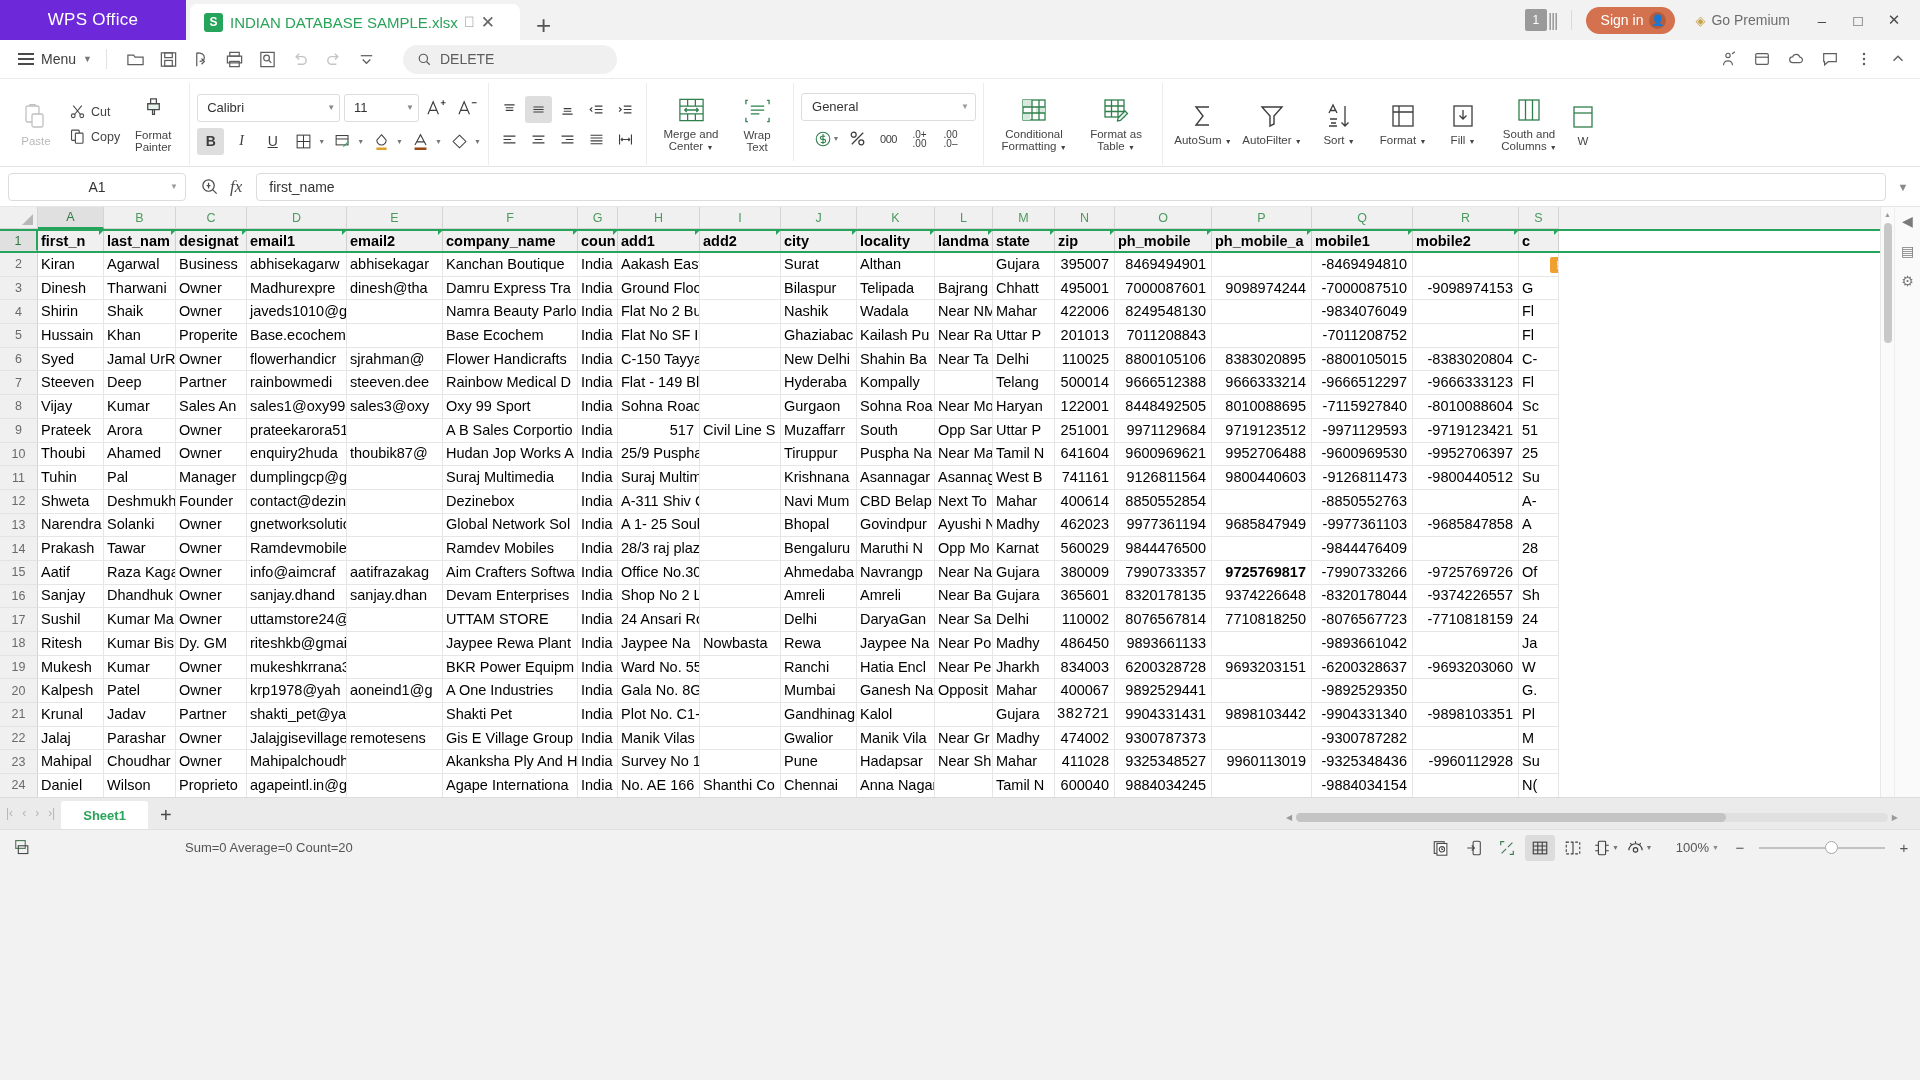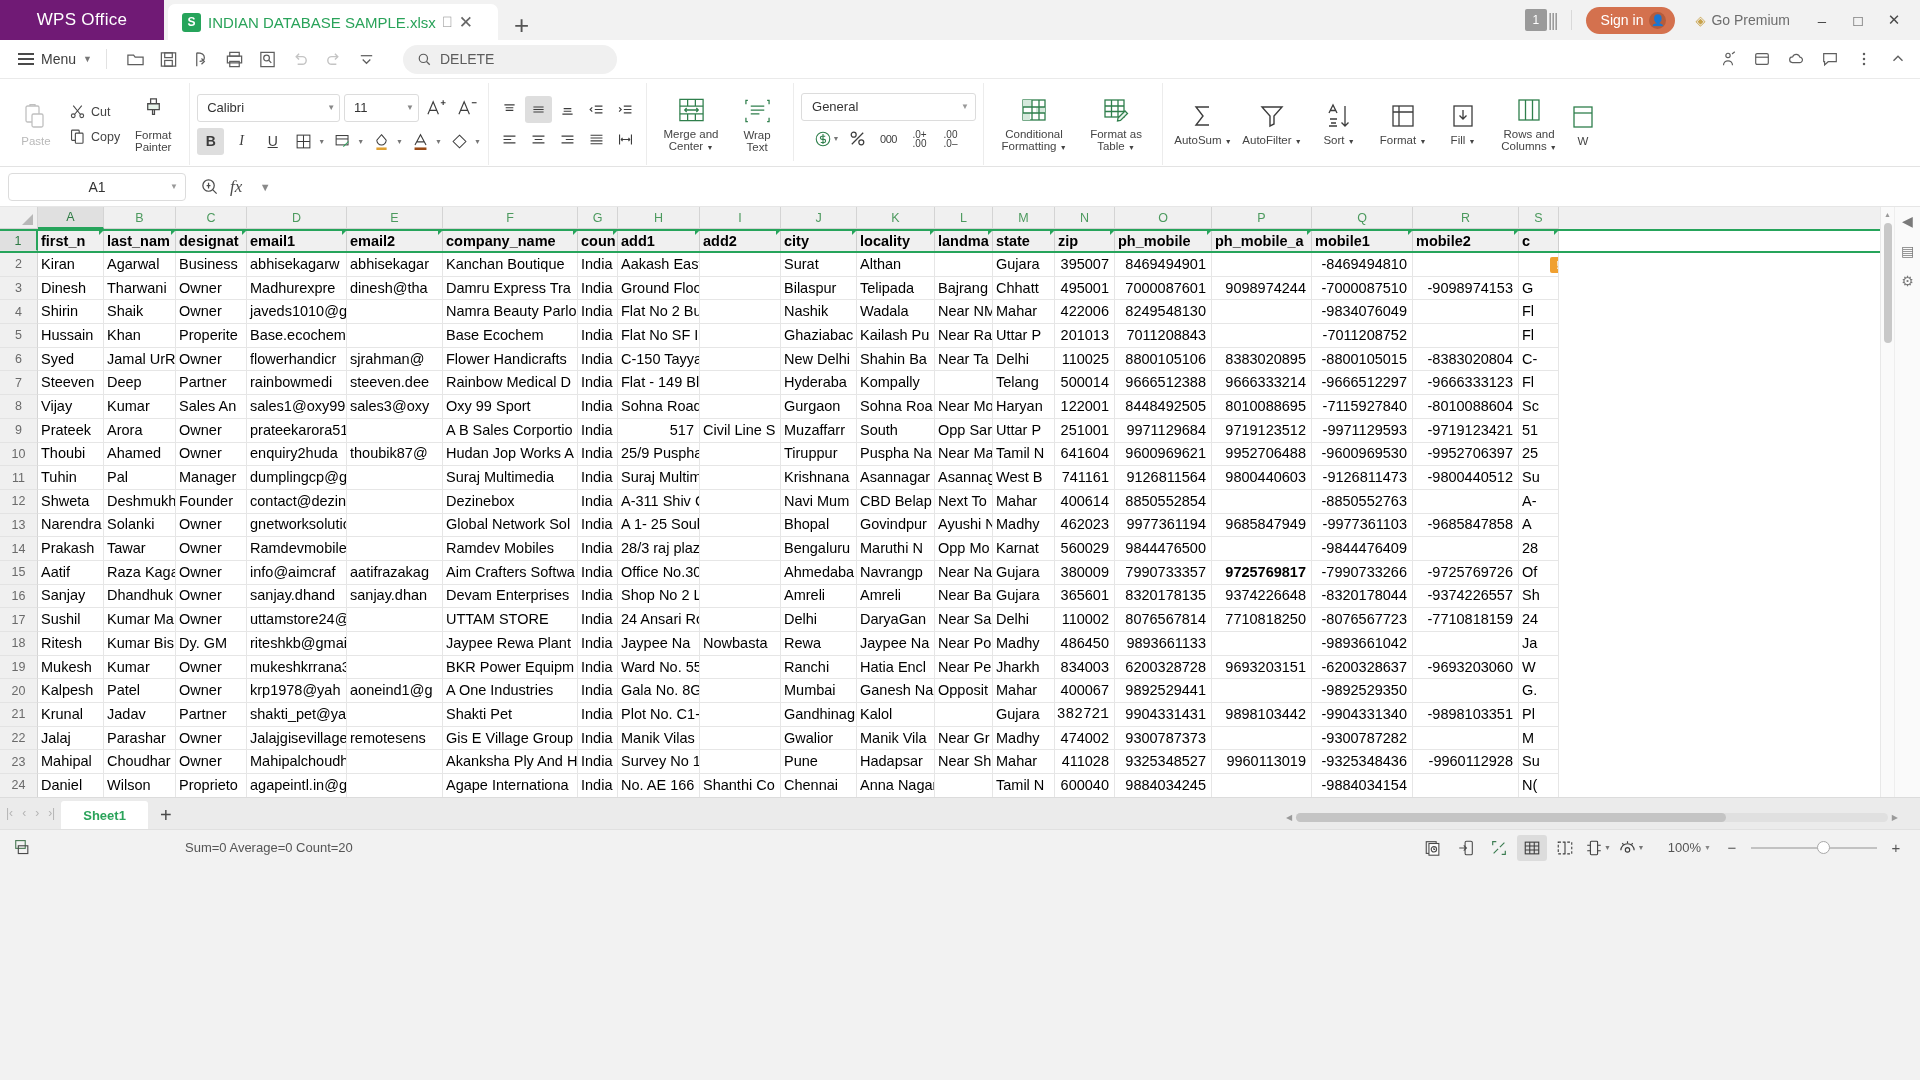--- a/index.html
+++ b/index.html
@@ -11,21 +11,21 @@
     background:#f2f2f2;
     -webkit-font-smoothing:antialiased;
   }
 
   
   .titlebar {
     height:40px; background:#f2f2f2; display:flex; align-items:flex-end;
     position:relative;
   }
   .wps-logo {
-    width:164px; height:40px; background:#701a75; color:#fff;
+    width:186px; height:40px; background:#6d28d9; color:#fff;
     display:flex; align-items:center; justify-content:center;
     font-size:17px; letter-spacing:.3px;
   }
   .tab-doc {
     height:36px; background:#fff; border-radius:7px 7px 0 0;
     display:flex; align-items:center; gap:7px; padding:0 12px 0 14px;
     margin-left:4px; min-width:330px; position:relative;
   }
   .xls-badge {
     width:19px; height:19px; background:#26a45b; border-radius:3px;
@@ -233,21 +233,21 @@
   .hstrack { flex:1; height:9px; background:#e0e0e0; border-radius:5px; position:relative;}
   .hsthumb { position:absolute; left:0; top:0; height:9px; width:430px; background:#c4c4c4; border-radius:5px;}
   .hsarr { font-size:8px; color:#9a9a9a; padding:0 4px;}
 
   
   .statusbar {
     height:36px; background:#f2f2f2; display:flex; align-items:center;
     padding:0 10px; border-top:1px solid #e0e0e0; position:relative;
   }
   .stats-txt { margin-left:175px; font-size:13px; color:#555; }
-  .status-right { position:absolute; right:12px; display:flex; align-items:center; gap:3px; }
+  .status-right { position:absolute; right:4px; display:flex; align-items:center; gap:3px; }
   .vic {
     width:30px; height:26px; display:flex; align-items:center; justify-content:center;
     color:#4a4a4a; border-radius:3px;
   }
   .vic.on { background:#dcdcdc; }
   .zoomtxt { font-size:13px; color:#555; min-width:42px; text-align:right; margin-left:10px;}
   .zmbtn { width:24px; height:24px; display:flex;align-items:center;justify-content:center; color:#555; font-size:15px;}
   .zslider { width:126px; height:20px; display:flex; align-items:center; position:relative; margin:0 4px;}
   .zstrack { width:100%; height:2px; background:#c2c2c2; }
   .zsknob { position:absolute; left:66px; width:13px; height:13px; background:#fff; border:1px solid #a8a8a8; border-radius:50%; }
@@ -712,21 +712,21 @@
       <span class="lbl2"><span>Fill</span> <span style="font-size:7px">▼</span></span>
     </div>
     <div class="bigbtn" style="width:78px">
       <span class="gi">
         <svg width="28" height="28" viewBox="0 0 28 28" fill="none" stroke="#2f7f4c" stroke-width="1.3">
             <rect x="4" y="4" width="20" height="20"></rect>
             <path d="M10.5 4v20M17.5 4v20"></path>
           </svg>
       </span>
       <span class="lbl2">
-        <span>Rows and</span><br><span>Columns</span> <span style="font-size:7px">▼</span>
+        <span>South and</span><br><span>Columns</span> <span style="font-size:7px">▼</span>
       </span>
     </div>
     <div class="bigbtn" style="width:30px">
       <span class="gi">
         <svg width="22" height="28" viewBox="0 0 22 28" fill="none" stroke="#2f7f4c" stroke-width="1.3">
             <rect x="2" y="4" width="18" height="20"></rect>
             <path d="M2 10h18"></path>
           </svg>
       </span>
       <span class="lbl2">W</span>
@@ -741,20 +741,23 @@
   </div>
   <div class="fx-ic">
     <span>
       <svg width="19" height="19" viewBox="0 0 20 20" fill="none" stroke="#4a4a4a" stroke-width="1.3">
           <circle cx="9" cy="9" r="6"></circle>
           <path d="M13.3 13.3L17.5 17.5"></path>
           <path d="M9 6v6M7 9h4"></path>
         </svg>
     </span>
     <span class="fxl">fx</span>
+  </div>
+  <div class="finput">
+    <span>first_name</span>
   </div>
   <div class="fbar-end">▼</div>
 </div>
 
 <div class="gridwrap">
   <div class="gridmain">
     <div class="colhead" id="colhead">
       <div class="corner"></div>
     <div class="ch sel" style="width: 66px; min-width: 66px;">A</div>
         <div class="ch" style="width: 72px; min-width: 72px;">B</div>

